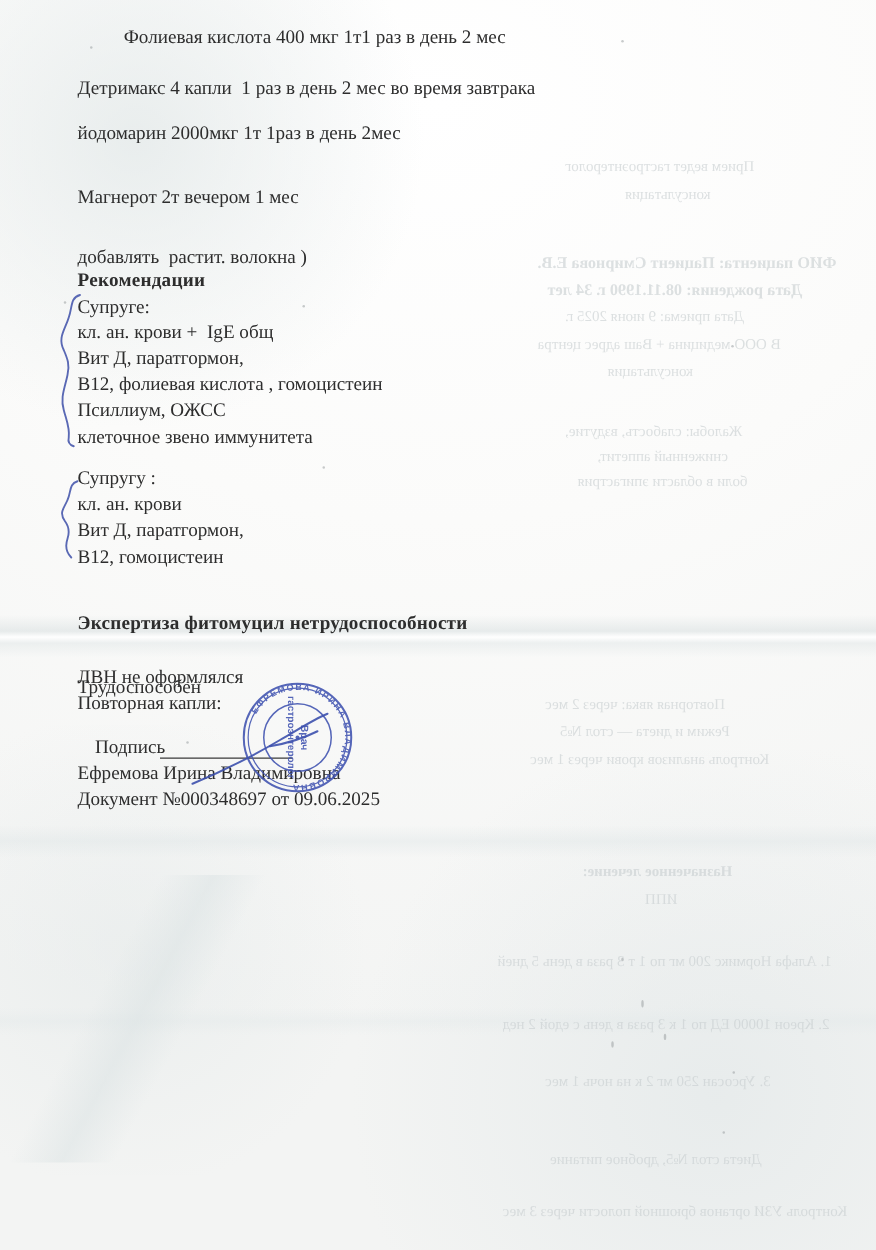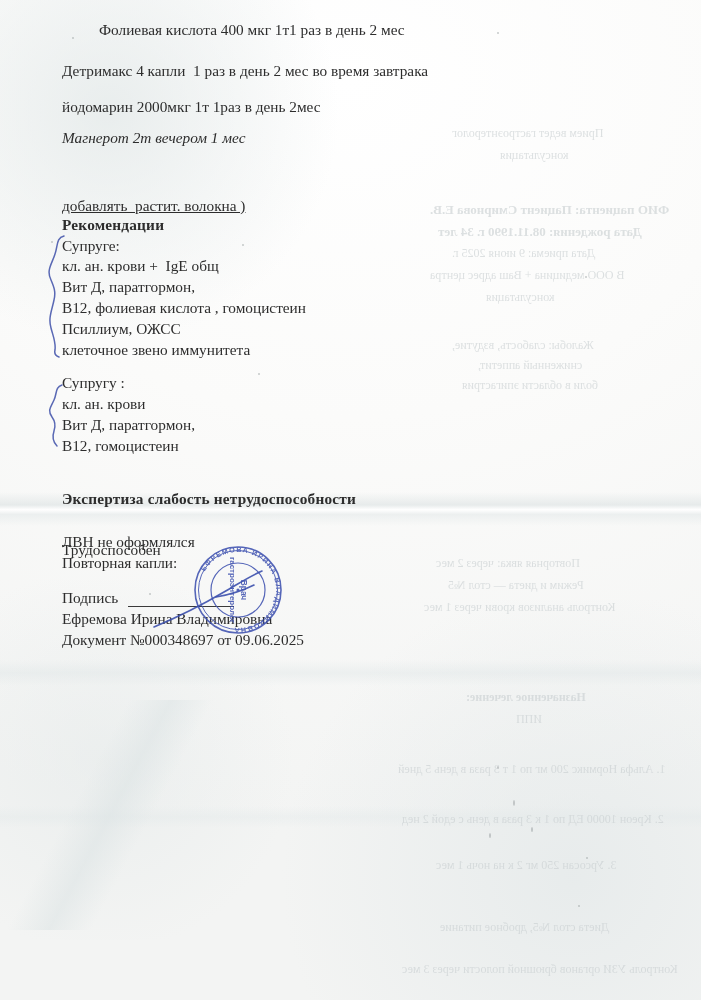--- a/index.html
+++ b/index.html
@@ -160,43 +160,43 @@
       <div class="bleed" style="left: 436px; top: 858px; font-size: 12px;">3. Урсосан 250 мг 2 к на ночь 1 мес</div>
       <div class="bleed" style="left: 440px; top: 920px; font-size: 12px;">Диета стол №5, дробное питание</div>
       <div class="bleed" style="left: 402px; top: 962px; font-size: 12px;">Контроль УЗИ органов брюшной полости через 3 мес</div>
     </div>
 
   <div class="content">
 
     <div class="line" style="left:62px;top:20px;margin-left:37px;">Фолиевая кислота 400 мкг 1т1 раз в день 2 мес</div>
     <div class="line" style="left:62px;top:61px;">Детримакс 4 капли  1 раз в день 2 мес во время завтрака</div>
     <div class="line" style="left:62px;top:97px;">йодомарин 2000мкг 1т 1раз в день 2мес</div>
-    <div class="line" style="left:62px;top:128px;font-style:italic;">Магнерот 2т вечером 1 мес</div>
-    <div class="line" style="left:62px;top:196px;text-decoration:underline;">добавлять  растит. волокна )</div>
+    <div class="line" style="left:62px;top:148px;">Магнерот 2т вечером 1 мес</div>
+    <div class="line" style="left:62px;top:196px;">добавлять  растит. волокна )</div>
 
     <div class="line bold" style="left:62px;top:215px;">Рекомендации</div>
 
     <div class="line" style="left:62px;top:236px;">Супруге:</div>
     <div class="line" style="left:62px;top:256px;">кл. ан. крови +  IgE общ</div>
     <div class="line" style="left:62px;top:277px;">Вит Д, паратгормон,</div>
     <div class="line" style="left:62px;top:298px;">В12, фолиевая кислота , гомоцистеин</div>
     <div class="line" style="left:62px;top:319px;">Псиллиум, ОЖСС</div>
     <div class="line" style="left:62px;top:340px;">клеточное звено иммунитета</div>
 
     <div class="line" style="left:62px;top:373px;">Супругу :</div>
     <div class="line" style="left:62px;top:394px;">кл. ан. крови</div>
     <div class="line" style="left:62px;top:415px;">Вит Д, паратгормон,</div>
     <div class="line" style="left:62px;top:436px;">В12, гомоцистеин</div>
 
-    <div class="line bold" style="left:62px;top:489px;">Экспертиза слабость нетрудоспособности</div>
+    <div class="line bold" style="left:62px;top:489px;">Экспертиза фитомуцил нетрудоспособности</div>
     <div class="line" style="left:62px;top:540px;">Трудоспособен</div>
     <div class="line" style="left:62px;top:532px;">ЛВН не оформлялся</div>
     <div class="line" style="left:62px;top:553px;">Повторная капли:</div>
 
-    <div class="line" style="left:62px;top:588px;text-align:right;">Подпись</div>
+    <div class="line" style="left:76px;top:588px;text-align:right;">Подпись</div>
     <div class="sig-rule" style="left:128px;top:606px;width:106px;"></div>
     <div class="line" style="left:62px;top:609px;">Ефремова Ирина Владимировна</div>
     <div class="line" style="left:62px;top:630px;">Документ №000348697 от 09.06.2025</div>
 
   </div>
 
   <svg class="brace" style="left:42px;top:232px;" width="30" height="128" viewBox="0 0 30 128">
     <path d="M22 4 C14 6, 16 14, 13 22 C10 32, 4 38, 9 48 C12 55, 14 60, 12 68
              C10 78, 6 86, 9 96 C11 104, 14 110, 13 118 C12 122, 14 124, 17 125"></path>
   </svg>

